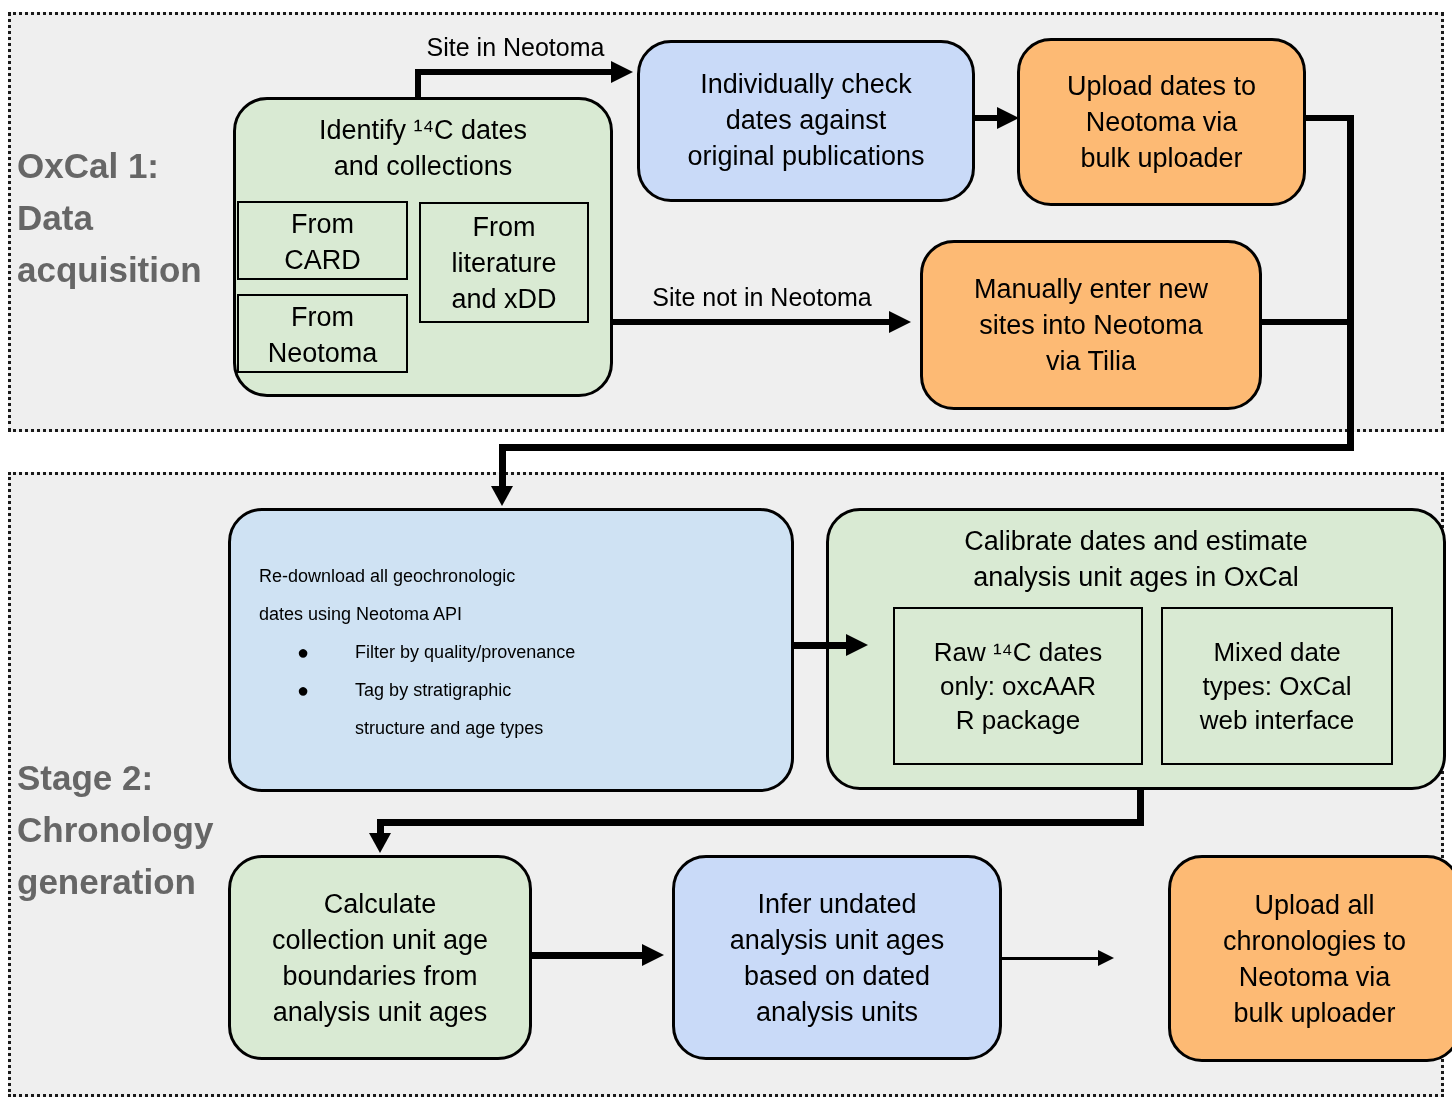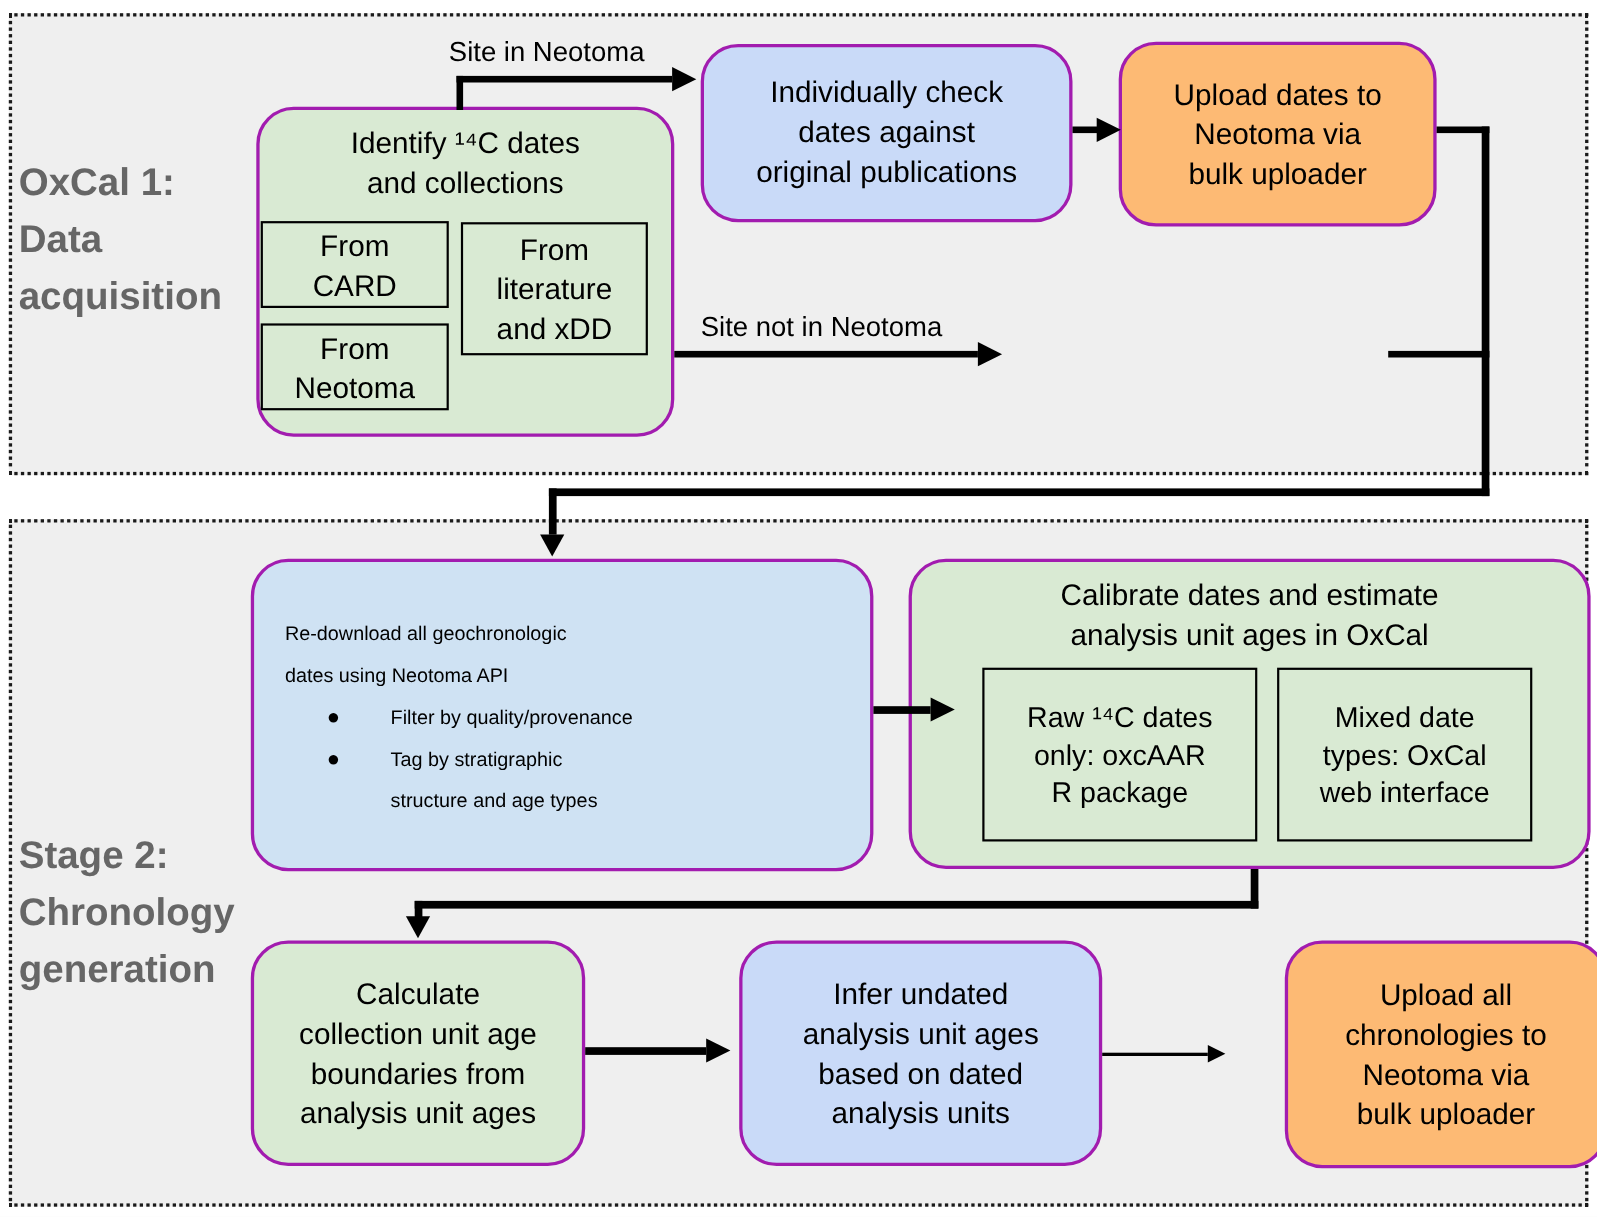--- a/index.html
+++ b/index.html
@@ -1,28 +1,28 @@
 <!DOCTYPE html>
 <html><head>
 <meta charset="utf-8">
 <style>
   html,body{margin:0;padding:0;background:#ffffff;}
   body{font-family:"Liberation Sans", sans-serif;color:#000;}
   #canvas{position:relative;width:1452px;height:1106px;background:#ffffff;overflow:hidden;}
   .panel{position:absolute;background:#efefef;border:3px dotted #1a1a1a;box-sizing:border-box;}
   .stage-label{position:absolute;font-weight:bold;font-size:35px;line-height:52px;color:#666666;white-space:pre-line;}
-  .node{position:absolute;box-sizing:border-box;border:3px solid #a21caf;border-radius:34px;}
+  .node{position:absolute;box-sizing:border-box;border:3px solid #000000;border-radius:34px;}
   .node.green{background:#d9ead3;}
   .node.blue{background:#c9daf8;}
   .node.lightblue{background:#cfe2f3;}
   .node.yellow{background:#fdba74;}
   .innerbox{position:absolute;box-sizing:border-box;border:2px solid #000;background:#d9ead3;}
   .node-text{white-space:pre-line;text-align:center;font-size:27px;line-height:36px;}
   .small-text{font-size:26px;line-height:34px;}
-  .edge-label{position:absolute;font-size:25px;text-align:left;}
+  .edge-label{position:absolute;font-size:25px;text-align:center;}
   .hline,.vline{position:absolute;background:#000;}
   .head-right{position:absolute;width:0;height:0;border-top:11px solid transparent;border-bottom:11px solid transparent;border-left:22px solid #000;}
   .head-right.small{border-top-width:8px;border-bottom-width:8px;border-left-width:16px;}
   .head-down{position:absolute;width:0;height:0;border-left:11px solid transparent;border-right:11px solid transparent;border-top:20px solid #000;}
   .bullet-row{display:flex;align-items:flex-start;}
   .bullet-dot{flex:0 0 auto;margin-left:38px;margin-right:46px;font-size:20px;line-height:38px;}
   .bullet-text{white-space:pre-line;font-size:18px;line-height:38px;}
   .lefted{text-align:left;}
 </style>
 </head>
@@ -63,20 +63,25 @@
 dates against
 original publications</div>
   </div>
 
   <div class="node yellow" style="left:1017px;top:38px;width:289px;height:168px;">
     <div class="node-text" style="margin-top:27px;">Upload dates to
 Neotoma via
 bulk uploader</div>
   </div>
 
+  <div class="node yellow" style="left:920px;top:240px;width:342px;height:170px;">
+    <div class="node-text" style="margin-top:28px;">Manually enter new
+sites into Neotoma
+via Tilia</div>
+  </div>
 
   <div class="edge-label" style="left:408px;top:33px;width:215px;">Site in Neotoma</div>
   <div class="edge-label" style="left:637px;top:283px;width:250px;">Site not in Neotoma</div>
 
   <div class="vline" style="left:415px;top:69px;width:6px;height:31px;"></div>
   <div class="hline" style="left:415px;top:69px;width:196px;height:6px;"></div>
   <div class="head-right" style="left:611px;top:61px;"></div>
 
   <div class="hline" style="left:975px;top:115px;width:24px;height:6px;"></div>
   <div class="head-right" style="left:997px;top:107px;"></div>

